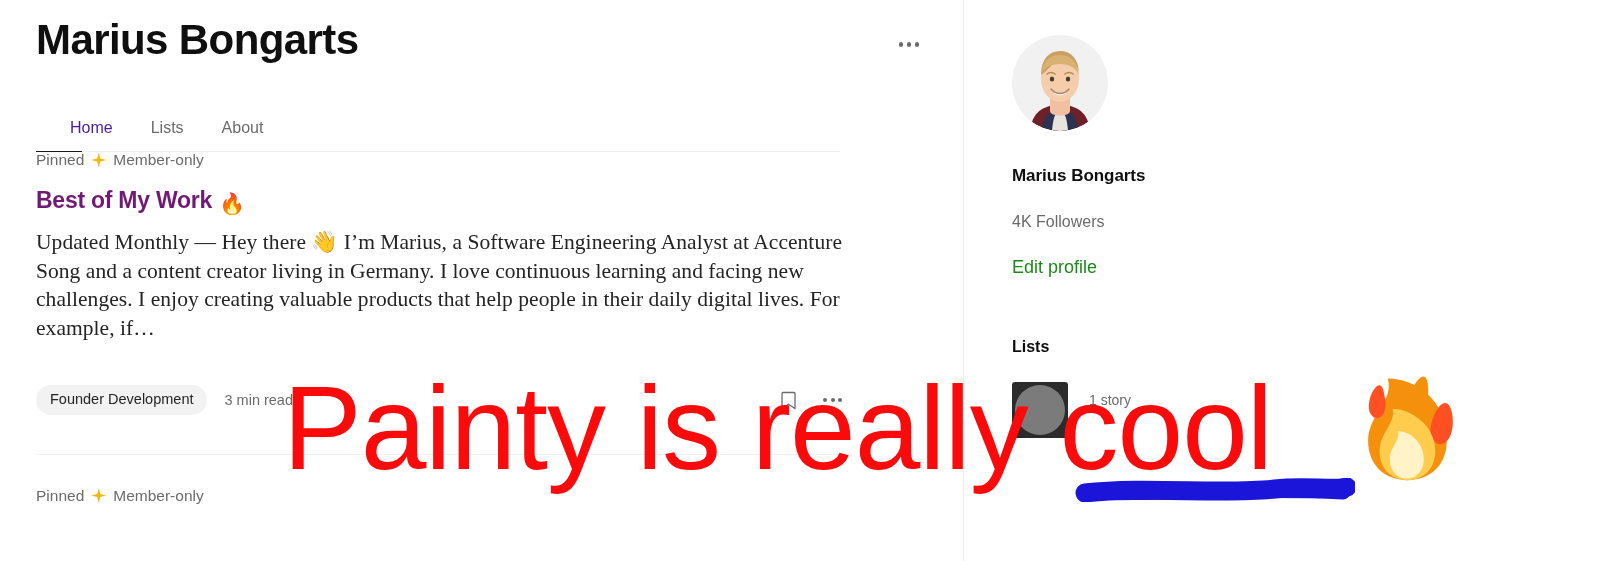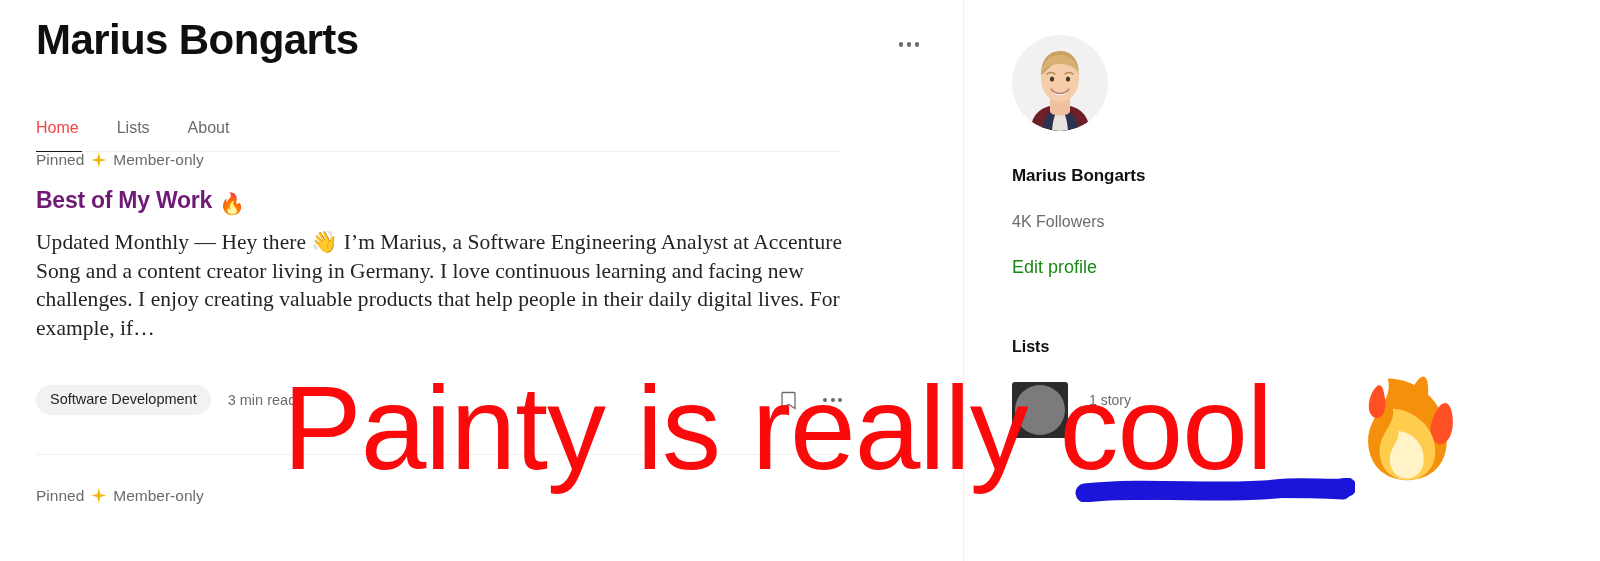--- a/index.html
+++ b/index.html
@@ -77,21 +77,21 @@
     width: 804px;
   }
   .tab {
     font-size: 16px;
     color: #6b6b6b;
     padding-bottom: 15px;
     cursor: pointer;
     line-height: 1;
     white-space: nowrap;
   }
-  .tab.active { color: #ef4444; }
+  .tab.active { color: #4c1d95; margin-left: 34px; }
   .tab.active::after {
     content: "";
     position: absolute;
     left: 0; bottom: -1px;
     width: 46px; height: 1.5px;
     background: #191919;
   }
 
   
   .article { width: 806px; }
@@ -329,21 +329,21 @@
       </div>
 
       <h2 class="article-title">
         <span>Best of My Work</span>
         <span class="title-flame">🔥</span>
       </h2>
 
       <p class="article-excerpt">Updated Monthly — Hey there 👋 I’m Marius, a Software Engineering Analyst at Accenture Song and a content creator living in Germany. I love continuous learning and facing new challenges. I enjoy creating valuable products that help people in their daily digital lives. For example, if…</p>
 
       <div class="meta-row">
-        <span class="tag-chip">Software Development</span>
+        <span class="tag-chip">Founder Development</span>
         <span class="read-time">3 min read</span>
         <span class="meta-actions">
           <span class="bookmark-icon">
             <svg width="19" height="21" viewBox="0 0 19 21" fill="none">
               <path d="M4 2.5h11a1 1 0 0 1 1 1v15l-6.5-4.3L3 18.5v-15a1 1 0 0 1 1-1z" stroke="#6b6b6b" stroke-width="1.3" fill="none"></path>
             </svg>
           </span>
           <span class="dots-icon">
             <i></i>
             <i></i>

